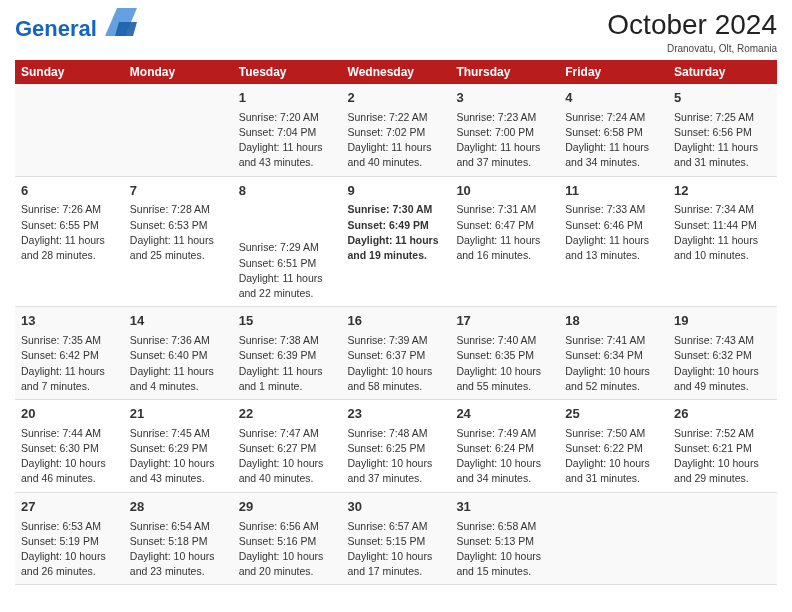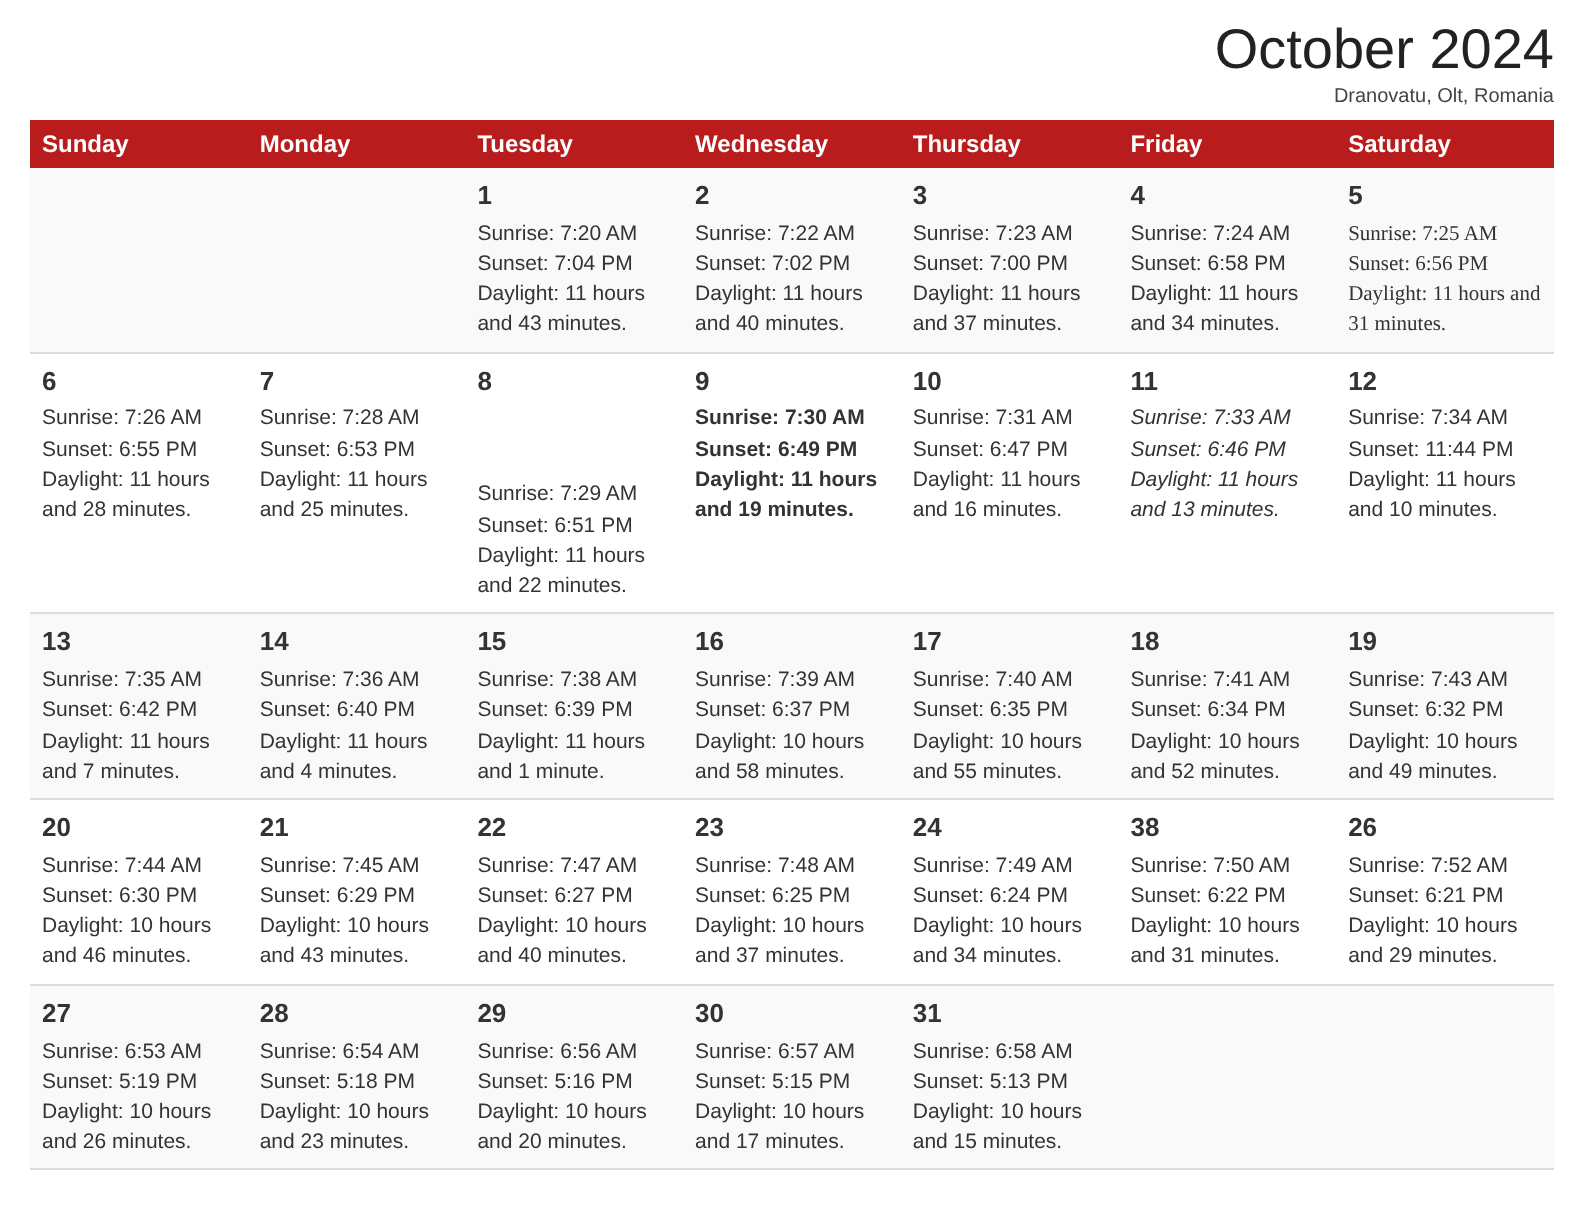--- a/index.html
+++ b/index.html
@@ -85,20 +85,27 @@
       font-size: 10.5px;
       color: #333;
     }
   </style>
 </head>
 <body>
 
 <div class="header">
   <div class="logo">
     <div>
+      <div class="logo-text">
+        <span class="logo-blue">General</span>
+        <svg class="logo-icon" viewBox="0 0 32 28" xmlns="http://www.w3.org/2000/svg">
+          <polygon points="0,28 20,28 32,0 12,0" fill="#4a90d9" opacity="0.85"></polygon>
+          <polygon points="10,28 28,28 32,14 14,14" fill="#1a5fa8" opacity="0.9"></polygon>
+        </svg>
+      </div>
     </div>
   </div>
   <div class="title-area">
     <div class="month-title">October 2024</div>
     <div class="location">Dranovatu, Olt, Romania</div>
   </div>
 </div>
 
 <table>
   <thead>
@@ -135,21 +142,21 @@
 Daylight: 11 hours and 37 minutes.</div>
         </td>
         <td>
           <span class="day-num">4</span>
           <div class="day-info" style="white-space: pre-line;">Sunrise: 7:24 AM
 Sunset: 6:58 PM
 Daylight: 11 hours and 34 minutes.</div>
         </td>
         <td>
           <span class="day-num">5</span>
-          <div class="day-info" style="white-space: pre-line; font-family: Liberation Serif, serif;">Sunrise: 7:25 AM
+          <div class="day-info" style="white-space: pre-line;">Sunrise: 7:25 AM
 Sunset: 6:56 PM
 Daylight: 11 hours and 31 minutes.</div>
         </td>
       </tr>
       <tr>
         <td>
           <span class="day-num">6</span>
           <div class="day-info" style="white-space: pre-line;">Sunrise: 7:26 AM
 Sunset: 6:55 PM
 Daylight: 11 hours and 28 minutes.</div>
@@ -173,21 +180,21 @@
 Daylight: 11 hours and 19 minutes.</div>
         </td>
         <td>
           <span class="day-num">10</span>
           <div class="day-info" style="white-space: pre-line;">Sunrise: 7:31 AM
 Sunset: 6:47 PM
 Daylight: 11 hours and 16 minutes.</div>
         </td>
         <td>
           <span class="day-num">11</span>
-          <div class="day-info" style="white-space: pre-line; font-style: italic;">Sunrise: 7:33 AM
+          <div class="day-info" style="white-space: pre-line;">Sunrise: 7:33 AM
 Sunset: 6:46 PM
 Daylight: 11 hours and 13 minutes.</div>
         </td>
         <td>
           <span class="day-num">12</span>
           <div class="day-info" style="white-space: pre-line;">Sunrise: 7:34 AM
 Sunset: 11:44 PM
 Daylight: 11 hours and 10 minutes.</div>
         </td>
       </tr>
@@ -260,21 +267,21 @@
 Sunset: 6:25 PM
 Daylight: 10 hours and 37 minutes.</div>
         </td>
         <td>
           <span class="day-num">24</span>
           <div class="day-info" style="white-space: pre-line;">Sunrise: 7:49 AM
 Sunset: 6:24 PM
 Daylight: 10 hours and 34 minutes.</div>
         </td>
         <td>
-          <span class="day-num">38</span>
+          <span class="day-num">25</span>
           <div class="day-info" style="white-space: pre-line;">Sunrise: 7:50 AM
 Sunset: 6:22 PM
 Daylight: 10 hours and 31 minutes.</div>
         </td>
         <td>
           <span class="day-num">26</span>
           <div class="day-info" style="white-space: pre-line;">Sunrise: 7:52 AM
 Sunset: 6:21 PM
 Daylight: 10 hours and 29 minutes.</div>
         </td>

